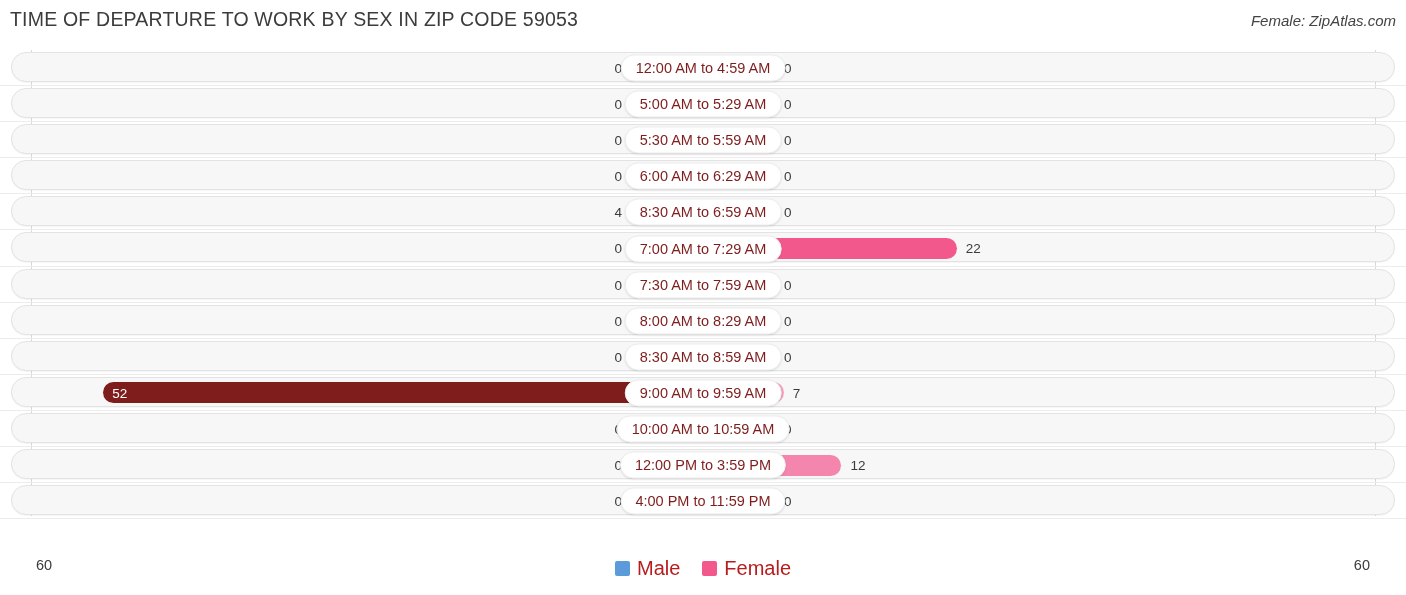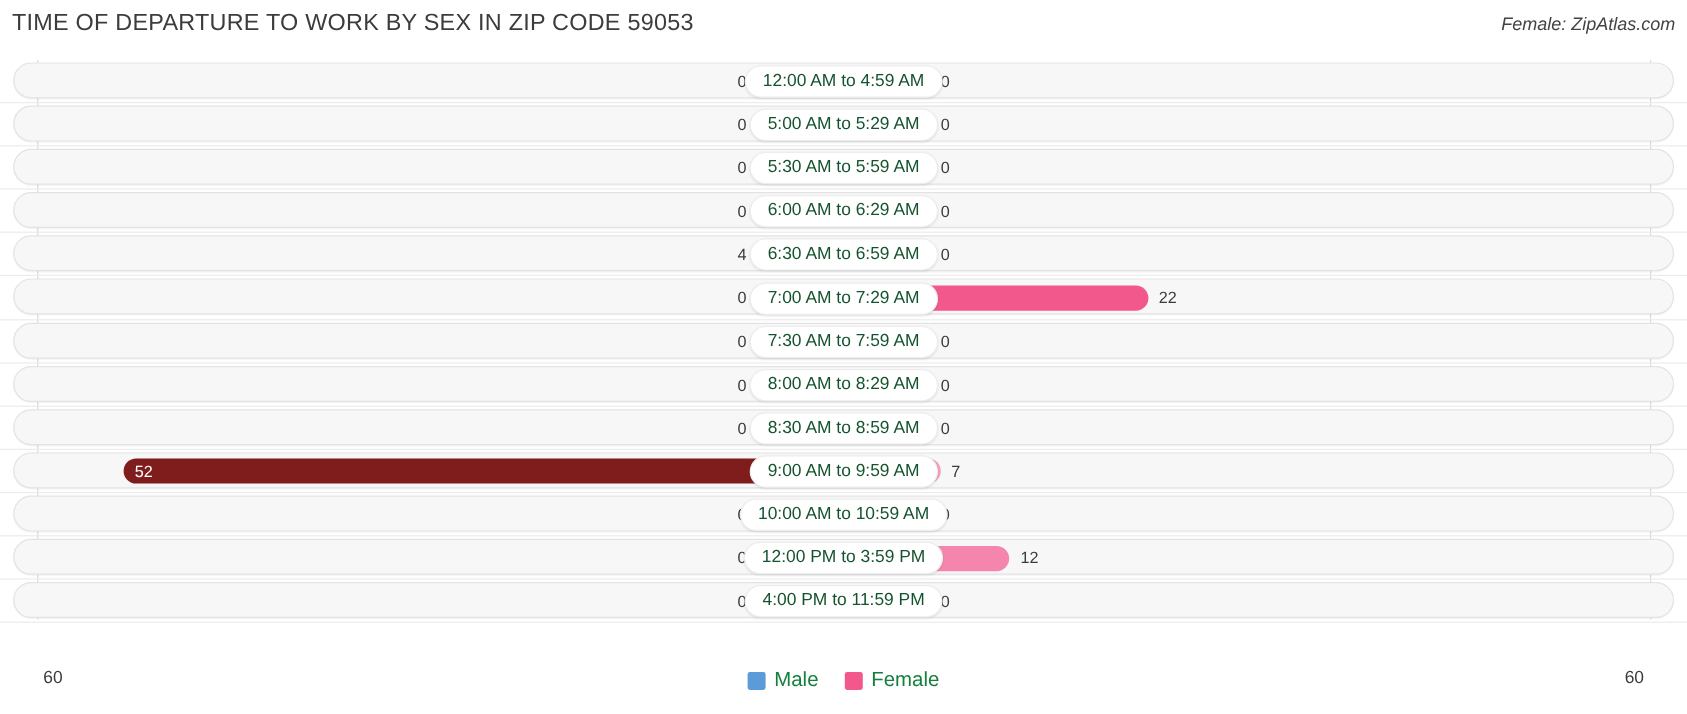--- a/index.html
+++ b/index.html
@@ -87,21 +87,21 @@
   .val.female-val{}
 
   .cat-pill{
     position:absolute;left:50%;top:50%;
     transform:translate(-50%,-50%);
     background:#ffffff;
     border:1px solid #ededed;
     border-radius:14px;
     height:25px;line-height:25px;
     padding:0 14px;
-    font-size:14.5px;color:#14532d;
+    font-size:14.5px;color:#7f1d1d;
     white-space:nowrap;
     box-shadow:0 1px 2px rgba(0,0,0,.10);
     z-index:5;
   }
 
   
   .footer{
     position:absolute;left:0;top:552px;width:1406px;height:43px;
   }
   .axis-label{
@@ -109,21 +109,21 @@
   }
   .axis-label.left{left:36px;}
   .axis-label.right{right:36px;}
 
   .legend{
     position:absolute;left:0;right:0;top:5px;
     display:flex;justify-content:center;align-items:center;gap:22px;
   }
   .legend-item{display:flex;align-items:center;gap:7px;}
   .swatch{width:15px;height:15px;border-radius:2px;display:inline-block;}
-  .legend-text{font-size:17px;color:#15803d;}
+  .legend-text{font-size:20px;color:#b91c1c;}
 </style>
 </head>
 <body>
 
 <div class="page">
 
   <div class="header">
     <div class="chart-title">TIME OF DEPARTURE TO WORK BY SEX IN ZIP CODE 59053</div>
     <div class="source">Female: ZipAtlas.com</div>
   </div>
@@ -187,21 +187,21 @@
         <div class="row">
           <div class="track"></div>
           <div class="half left" style="width: 692px;">
             <div class="bar male" style="width: 72px; background: rgb(156, 192, 230);"></div>
             <span class="val male-val" style="right: 81px;">4</span>
           </div>
           <div class="half right" style="width: 692px;">
             <div class="bar female" style="width: 72px; background: rgb(247, 175, 200);"></div>
             <span class="val female-val" style="left: 81px;">0</span>
           </div>
-          <div class="cat-pill">6:30 AM to 6:59 AM</div>
+          <div class="cat-pill">8:30 AM to 6:59 AM</div>
           <div class="row-sep"></div>
         </div>
         <div class="row">
           <div class="track"></div>
           <div class="half left" style="width: 692px;">
             <div class="bar male" style="width: 72px; background: rgb(168, 200, 234);"></div>
             <span class="val male-val" style="right: 81px;">0</span>
           </div>
           <div class="half right" style="width: 692px;">
             <div class="bar female" style="width: 253.733px; background: rgb(242, 88, 140);"></div>

